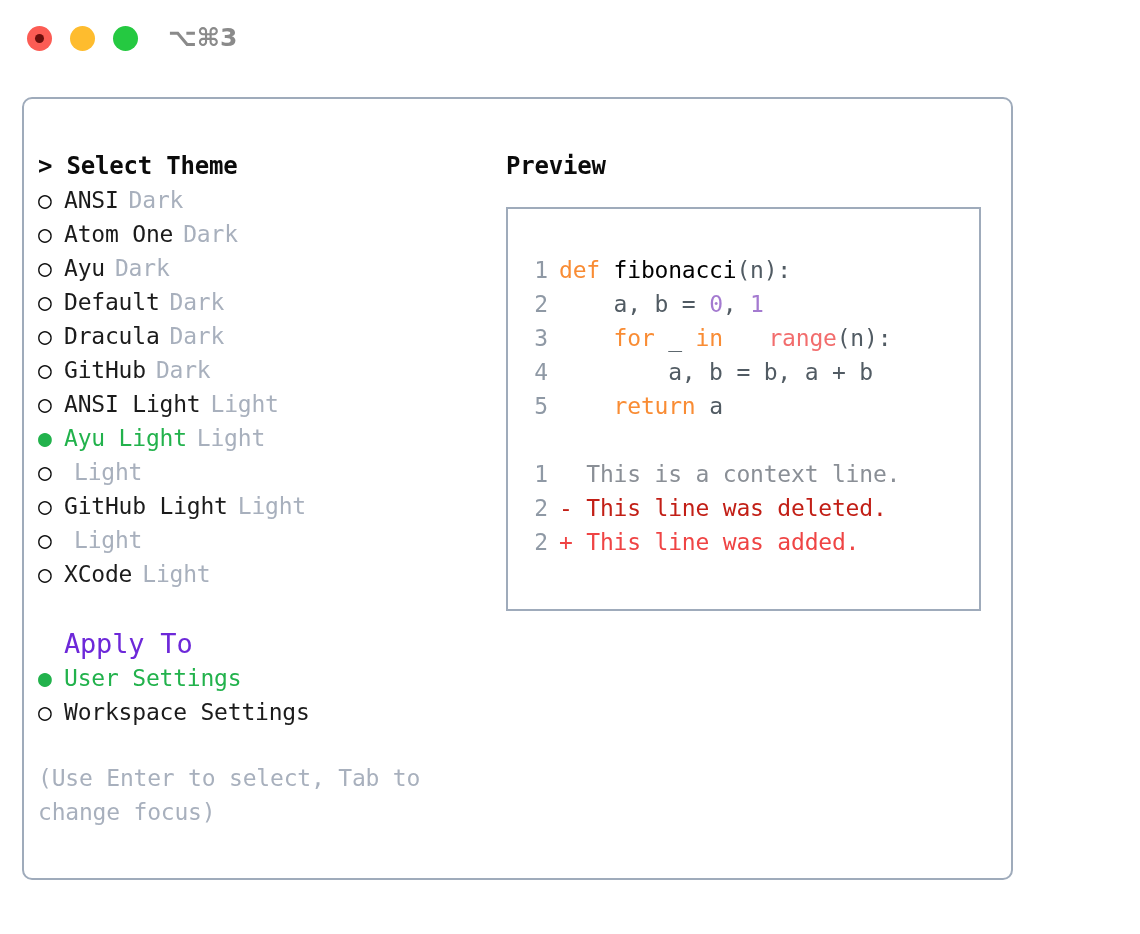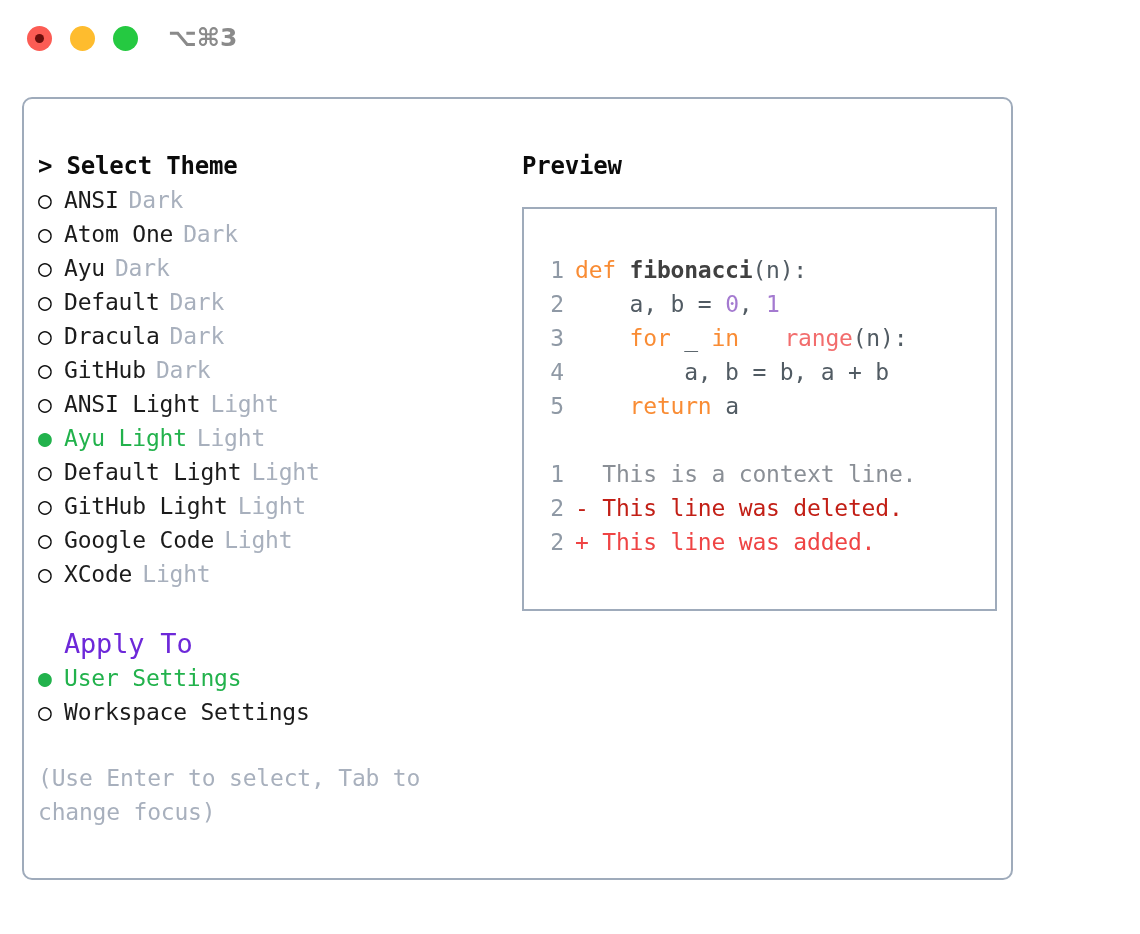--- a/index.html
+++ b/index.html
@@ -147,21 +147,21 @@
     font-size: 23px;
     color: #a8b0bd;
     line-height: 34px;
     width: 410px;
     letter-spacing: -0.2px;
   }
 
   
   .right-col {
     position: absolute;
-    left: 498px;
+    left: 482px;
     top: 50px;
     width: 500px;
   }
   .preview-title {
     font-size: 24px;
     font-weight: 700;
     color: #0b0b0b;
     line-height: 34px;
     letter-spacing: -0.2px;
   }
@@ -185,21 +185,21 @@
     flex: 0 0 24px;
     width: 24px;
     text-align: right;
     color: #8f99a5;
     margin-right: 11px;
   }
   .code-text { white-space: pre; }
   .blank-line { height: 34px; }
 
   .tok-kw   { color: #f98c34; }
-  .tok-fn   { color: #404040; font-weight: bold; }
+  .tok-fn   { color: #000000; }
   .tok-num  { color: #a47ad0; }
   .tok-call { color: #f26d6d; margin-left: 32px; }
   .tok-plain{ color: #515b63; }
 
   .diff-ctx { color: #8a8f96; }
   .diff-del { color: #c21f16; }
   .diff-add { color: #ef4444; }
 </style>
 </head>
 <body>
@@ -223,23 +223,23 @@
 
         <div id="theme-list">
             <div class="opt-row"><span class="marker">○</span><span class="opt-label">ANSI</span><span class="opt-kind">Dark</span></div>
             <div class="opt-row"><span class="marker">○</span><span class="opt-label">Atom One</span><span class="opt-kind">Dark</span></div>
             <div class="opt-row"><span class="marker">○</span><span class="opt-label">Ayu</span><span class="opt-kind">Dark</span></div>
             <div class="opt-row"><span class="marker">○</span><span class="opt-label">Default</span><span class="opt-kind">Dark</span></div>
             <div class="opt-row"><span class="marker">○</span><span class="opt-label">Dracula</span><span class="opt-kind">Dark</span></div>
             <div class="opt-row"><span class="marker">○</span><span class="opt-label">GitHub</span><span class="opt-kind">Dark</span></div>
             <div class="opt-row"><span class="marker">○</span><span class="opt-label">ANSI Light</span><span class="opt-kind">Light</span></div>
             <div class="opt-row selected"><span class="marker on">●</span><span class="opt-label">Ayu Light</span><span class="opt-kind">Light</span></div>
-            <div class="opt-row"><span class="marker">○</span><span class="opt-label">Default Light</span><span class="opt-kind">Light</span></div>
+            <div class="opt-row"><span class="marker">○</span><span class="opt-kind">Light</span></div>
             <div class="opt-row"><span class="marker">○</span><span class="opt-label">GitHub Light</span><span class="opt-kind">Light</span></div>
-            <div class="opt-row"><span class="marker">○</span><span class="opt-label">Google Code</span><span class="opt-kind">Light</span></div>
+            <div class="opt-row"><span class="marker">○</span><span class="opt-kind">Light</span></div>
             <div class="opt-row"><span class="marker">○</span><span class="opt-label">XCode</span><span class="opt-kind">Light</span></div>
           </div>
 
         <div class="apply-header">Apply To</div>
 
         <div id="apply-list">
             <div class="opt-row selected"><span class="marker on">●</span><span class="opt-label">User Settings</span></div>
             <div class="opt-row"><span class="marker">○</span><span class="opt-label">Workspace Settings</span></div>
           </div>
 

